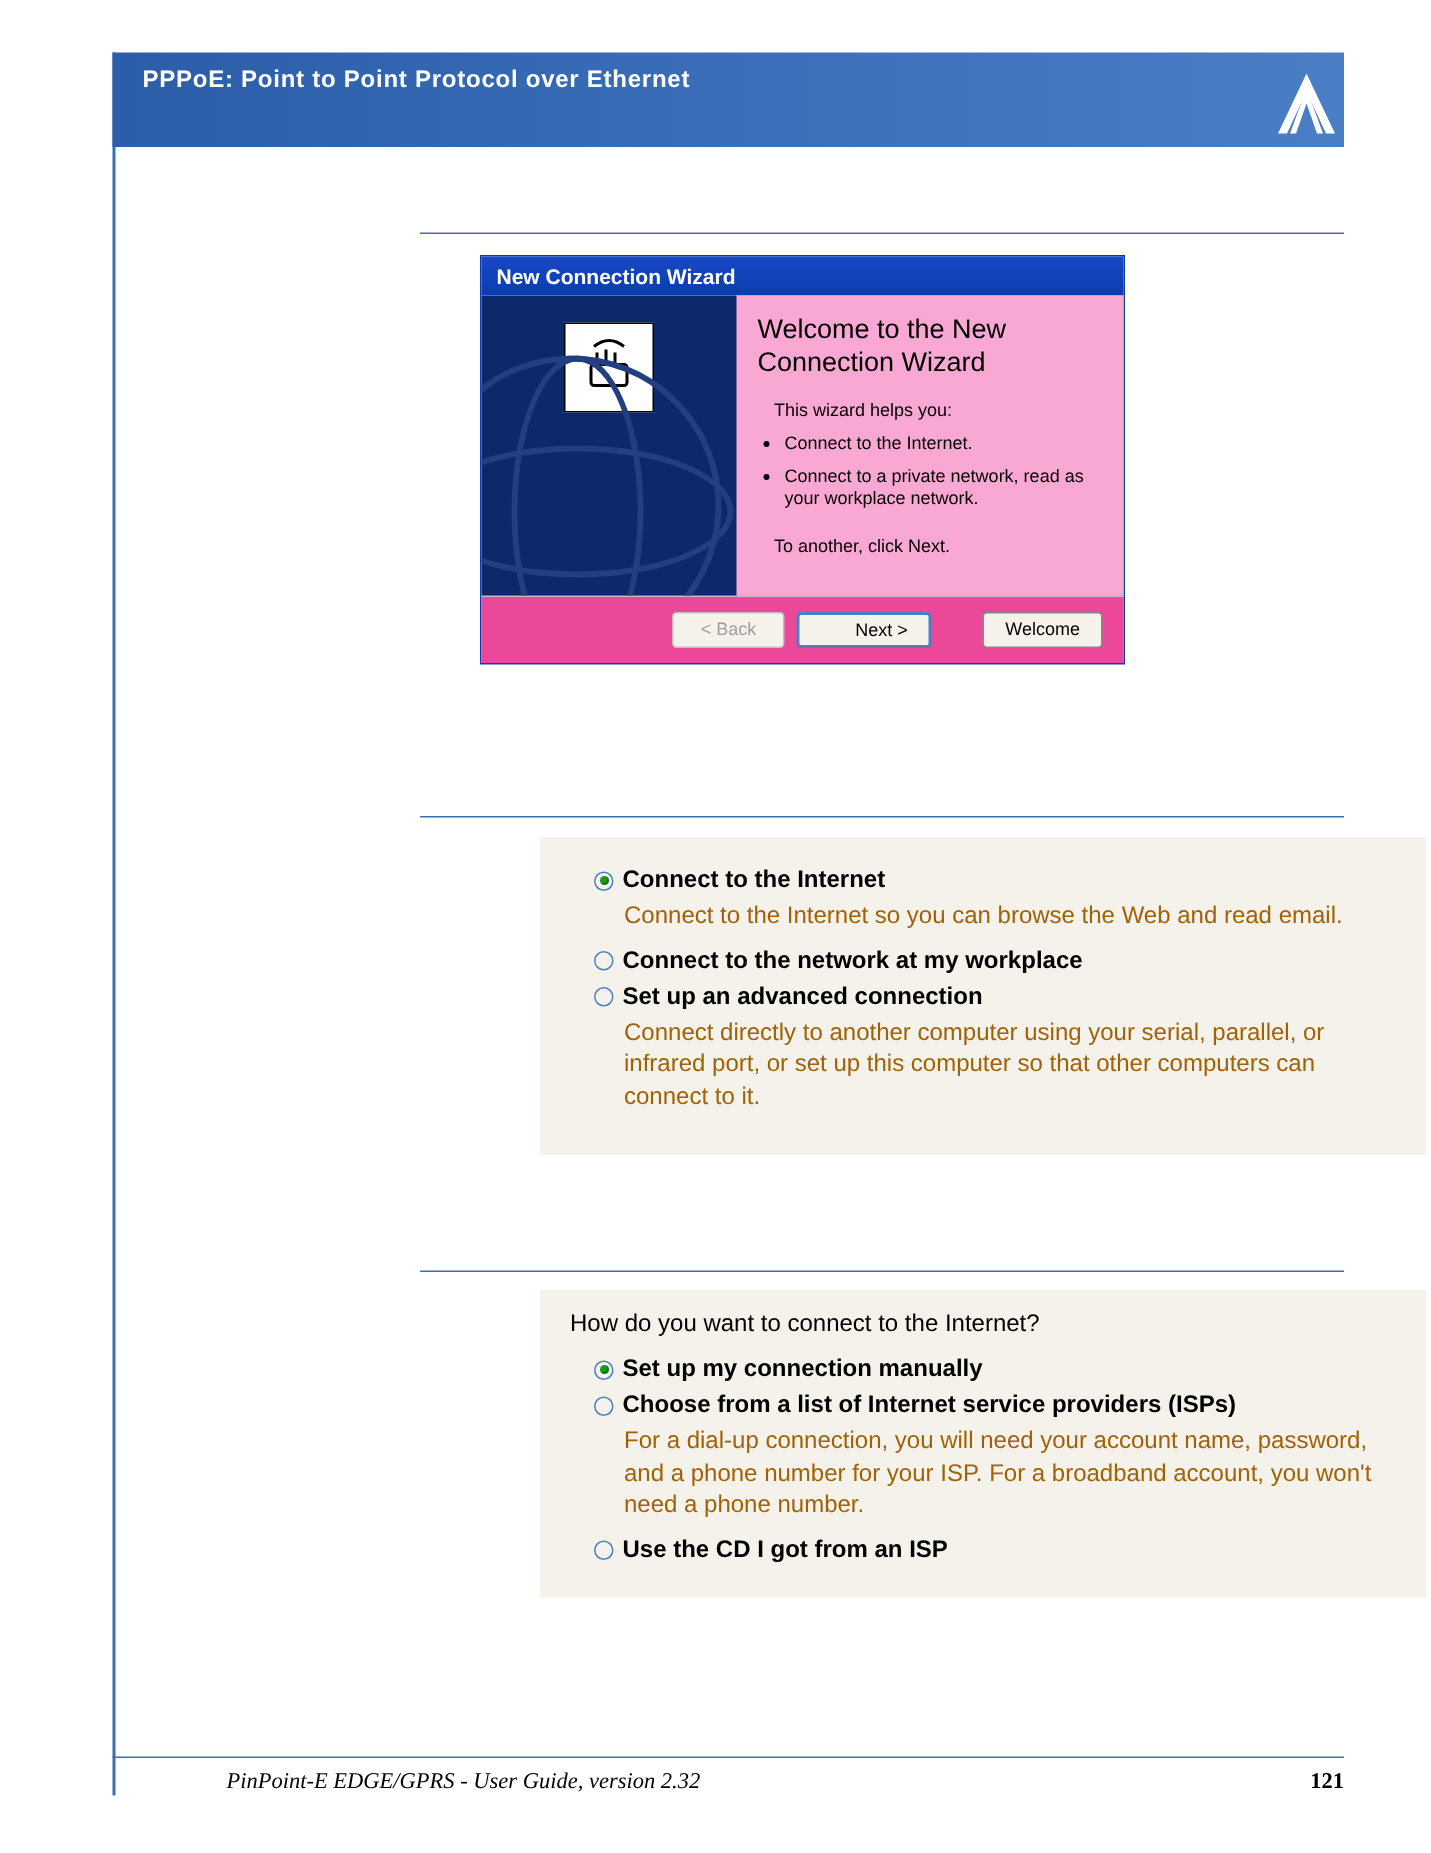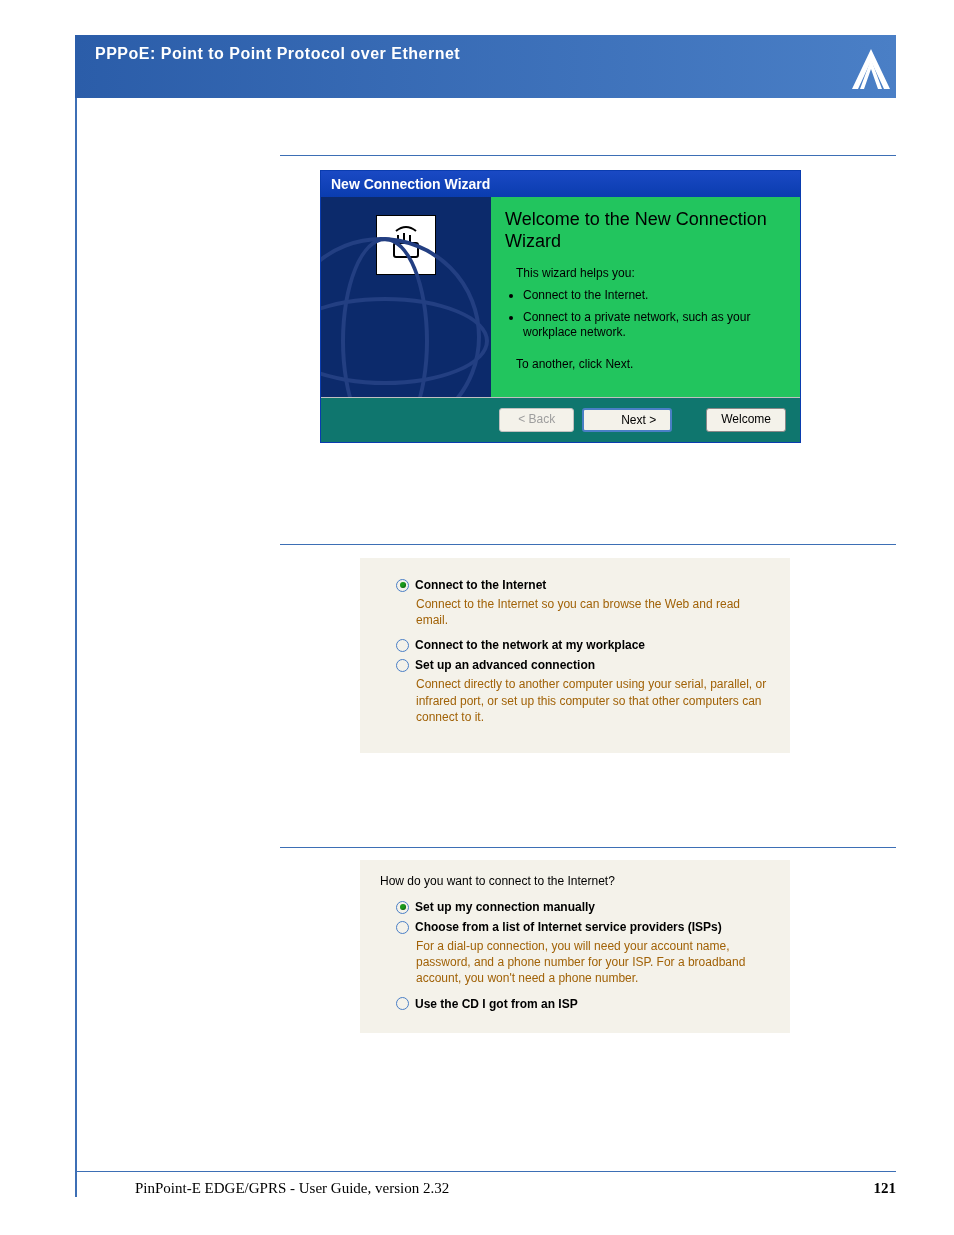--- a/index.html
+++ b/index.html
@@ -52,33 +52,33 @@
   }
   .divider1 { top: 155px; }
   .divider2 { top: 544px; }
   .divider3 { top: 847px; }
 
   
   .wizard-dialog {
     position: absolute;
     top: 170px;
     left: 320px;
-    width: 481px;
+    width: 430px;
     border: 1px solid #0a3caf;
   }
   .wizard-titlebar {
     background: linear-gradient(to bottom, #1a49c4, #0a3caf);
     color: #ffffff;
     font-weight: bold;
     font-size: 14px;
     padding: 5px 10px;
   }
   .wizard-body {
     display: flex;
-    background: #22c55e;
+    background: #f9a8d4;
   }
   .wizard-sidebar {
     width: 170px;
     background: #0c2a6b;
     position: relative;
     padding: 10px 0 0 0;
     min-height: 200px;
     overflow: hidden;
   }
   .wizard-icon-box {
@@ -122,21 +122,21 @@
     font-family: "Tahoma", sans-serif;
     font-weight: normal;
     font-size: 18px;
     margin-bottom: 14px;
     line-height: 1.2;
   }
   .wizard-content p { margin-bottom: 8px; margin-left: 11px; }
   .wizard-content ul { margin: 6px 0 16px 18px; }
   .wizard-content li { margin-bottom: 6px; font-size: 12px; line-height: 1.3; }
   .wizard-footer {
-    background: #0f766e;
+    background: #ec4899;
     border-top: 1px solid #c0c0c0;
     padding: 10px 14px;
     display: flex;
     justify-content: flex-end;
     gap: 8px;
   }
   .wizard-footer .spacer { flex: 1; }
   .btn {
     min-width: 75px;
     padding: 3px 14px;
@@ -147,24 +147,24 @@
     text-align: center;
     cursor: pointer;
   }
   .btn.disabled { color: #9e9e9e; border-color: #c0c0c0; }
   .btn.primary { border: 2px solid #4a7fc6; padding-left: 37px; }
 
   
   .options-panel {
     position: absolute;
     left: 360px;
-    width: 430px;
+    width: 591px;
     background: #f4f2ea;
     padding: 14px 16px 18px 16px;
-    font-size: 12px;
+    font-size: 16px;
     color: #000;
   }
   .panel1 { top: 558px; }
   .panel2 { top: 860px; }
   .prompt-text { margin-bottom: 10px; padding-left: 4px; }
   .radio-option { margin: 6px 0 4px 20px; }
   .radio-row { display: flex; align-items: center; gap: 6px; }
   .radio-circle {
     width: 13px; height: 13px;
     border: 1px solid #4a7fc6;
@@ -195,22 +195,23 @@
     left: 75px;
     right: 58px;
     border-top: 1px solid #3d6fb5;
     padding-top: 8px;
     display: flex;
     justify-content: space-between;
     align-items: baseline;
     font-family: "Times New Roman", serif;
   }
   .footer-left {
+    font-style: italic;
     font-size: 15px;
-    padding-left: 60px;
+    padding-left: 76px;
   }
   .footer-right {
     font-weight: bold;
     font-size: 15px;
   }
 </style>
 </head>
 <body>
 
 <div class="vertical-bar"></div>
@@ -239,21 +240,21 @@
           <path d="M10 6 Q20 -2 30 6" stroke="#000" stroke-width="2" fill="none"></path>
         </svg>
       </div>
       <div class="wizard-globe"></div>
     </div>
     <div class="wizard-content">
       <h2>Welcome to the New Connection Wizard</h2>
       <p>This wizard helps you:</p>
       <ul>
         <li>Connect to the Internet.</li>
-        <li>Connect to a private network, such as your workplace network.</li>
+        <li>Connect to a private network, read as your workplace network.</li>
       </ul>
       <p>To another, click Next.</p>
     </div>
   </div>
   <div class="wizard-footer">
     <span class="spacer"></span>
     <div class="btn disabled">&lt; Back</div>
     <div class="btn primary">Next &gt;</div>
     <div style="width:18px"></div>
     <div class="btn">Welcome</div>

